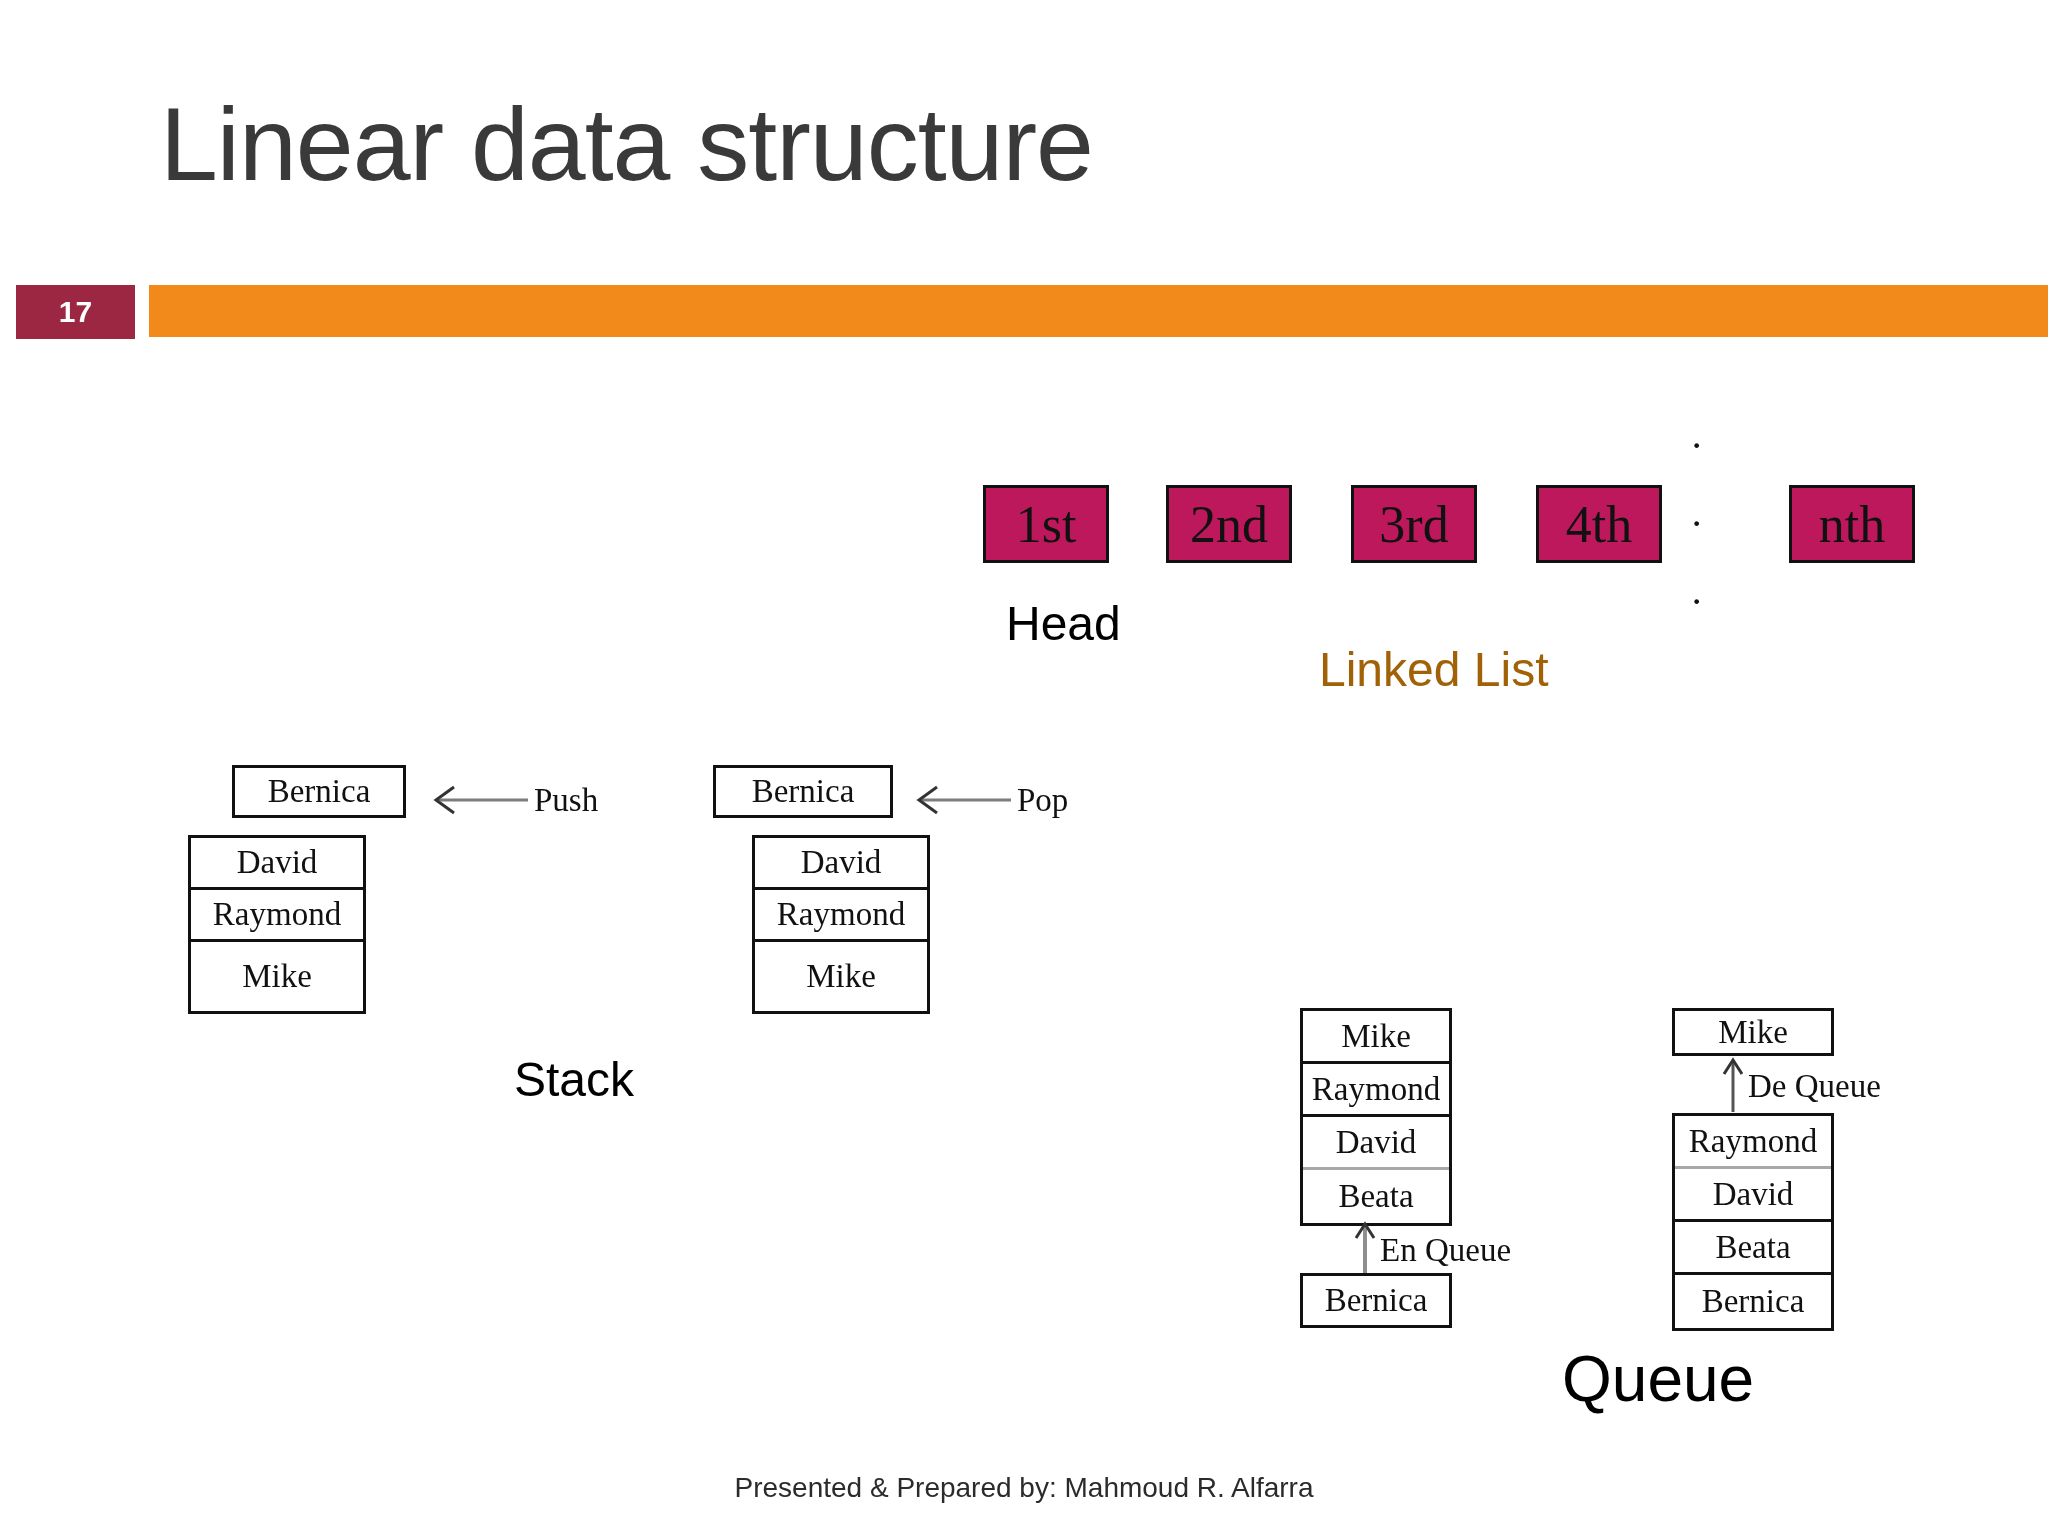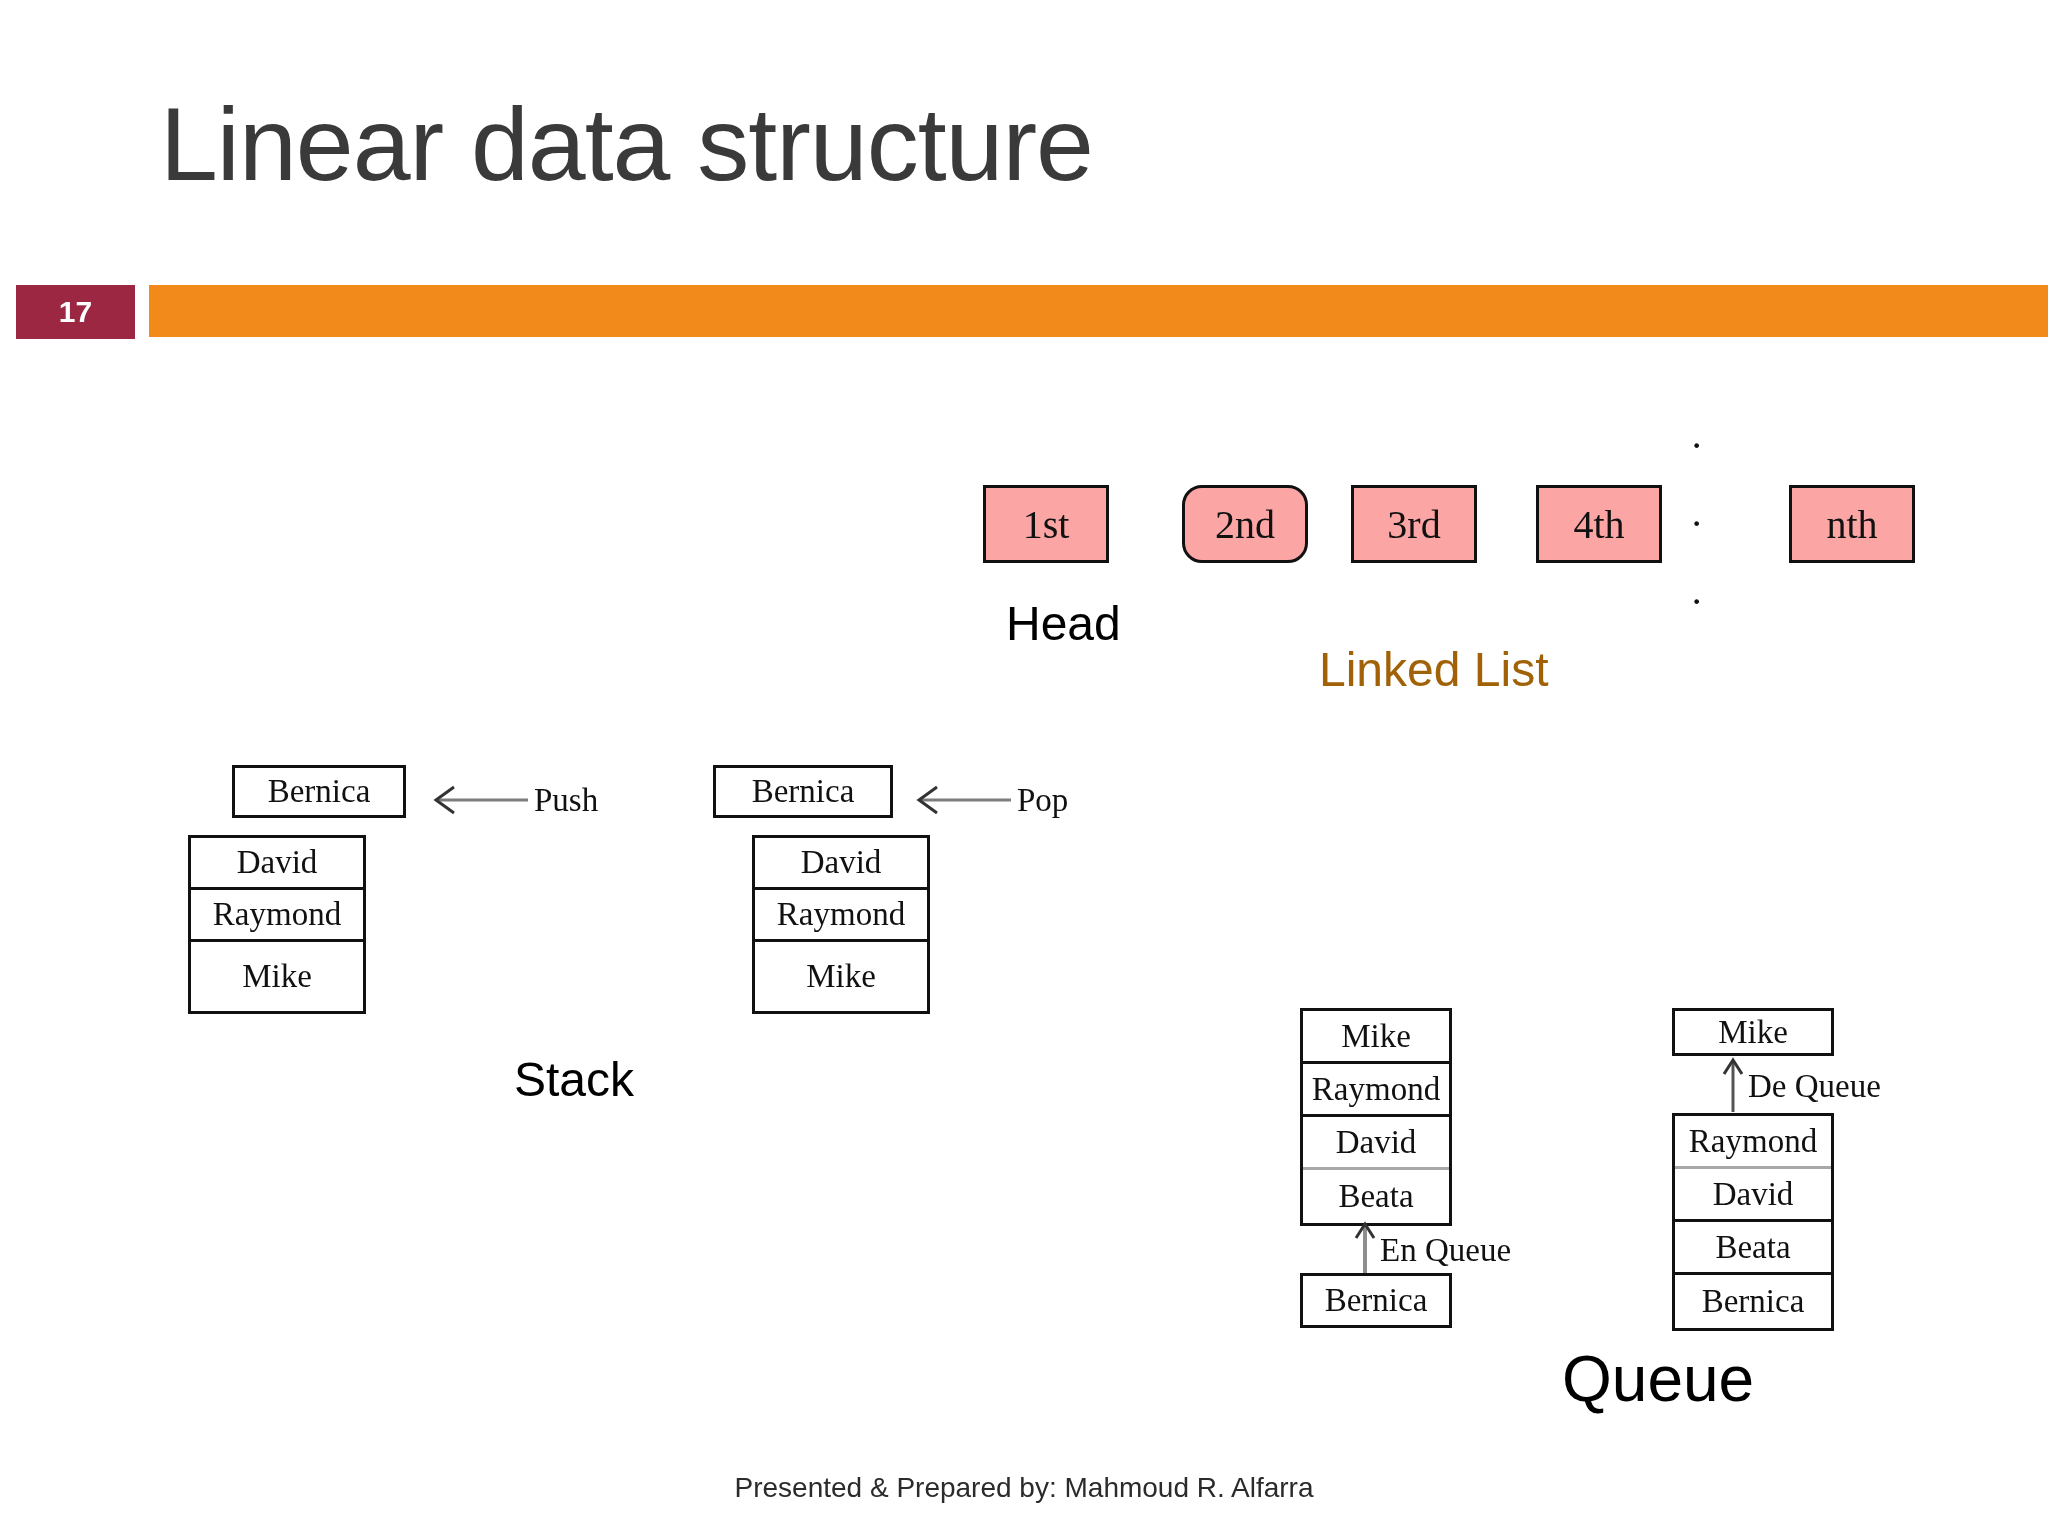--- a/index.html
+++ b/index.html
@@ -71,25 +71,25 @@
   #linked-list-group {
     position: absolute;
     left: 983px;
     top: 485px;
   }
   .ll-node {
     position: absolute;
     width: 126px;
     height: 78px;
     border: 3px solid #111111;
-    background: #fca5a5;
-    display: flex;
-    align-items: center;
-    justify-content: center;
-    font-size: 40px;
+    background: #be185d;
+    display: flex;
+    align-items: center;
+    justify-content: center;
+    font-size: 52px;
     box-sizing: border-box;
   }
   .ll-ellipsis {
     position: absolute;
     font-size: 40px;
     letter-spacing: 7px;
     color: #111111;
     line-height: 78px;
     height: 78px;
     display: flex;
@@ -232,21 +232,21 @@
 
 <div id="slide-title">Linear data structure</div>
 
 <div id="header-bar-group">
   <div id="slide-number-badge">17</div>
   <div id="header-accent-bar"></div>
 </div>
 
 <div id="linked-list-group">
   <div class="ll-node dia" style="left:0px;   top:0px;">1st</div>
-  <div class="ll-node dia" style="left:199px; top:0px;border-radius:20px;">2nd</div>
+  <div class="ll-node dia" style="left:183px; top:0px;">2nd</div>
   <div class="ll-node dia" style="left:368px; top:0px;">3rd</div>
   <div class="ll-node dia" style="left:553px; top:0px;">4th</div>
   <div class="ll-ellipsis dia" style="left:707px; top:0px;">· · ·</div>
   <div class="ll-node dia" style="left:806px; top:0px;">nth</div>
 </div>
 <div id="head-label">Head</div>
 <div id="linked-list-label">Linked List</div>
 
 <div>
   <div class="stack-top-box dia" style="left:232px; top:765px; width:174px; height:53px;">Bernica</div>

